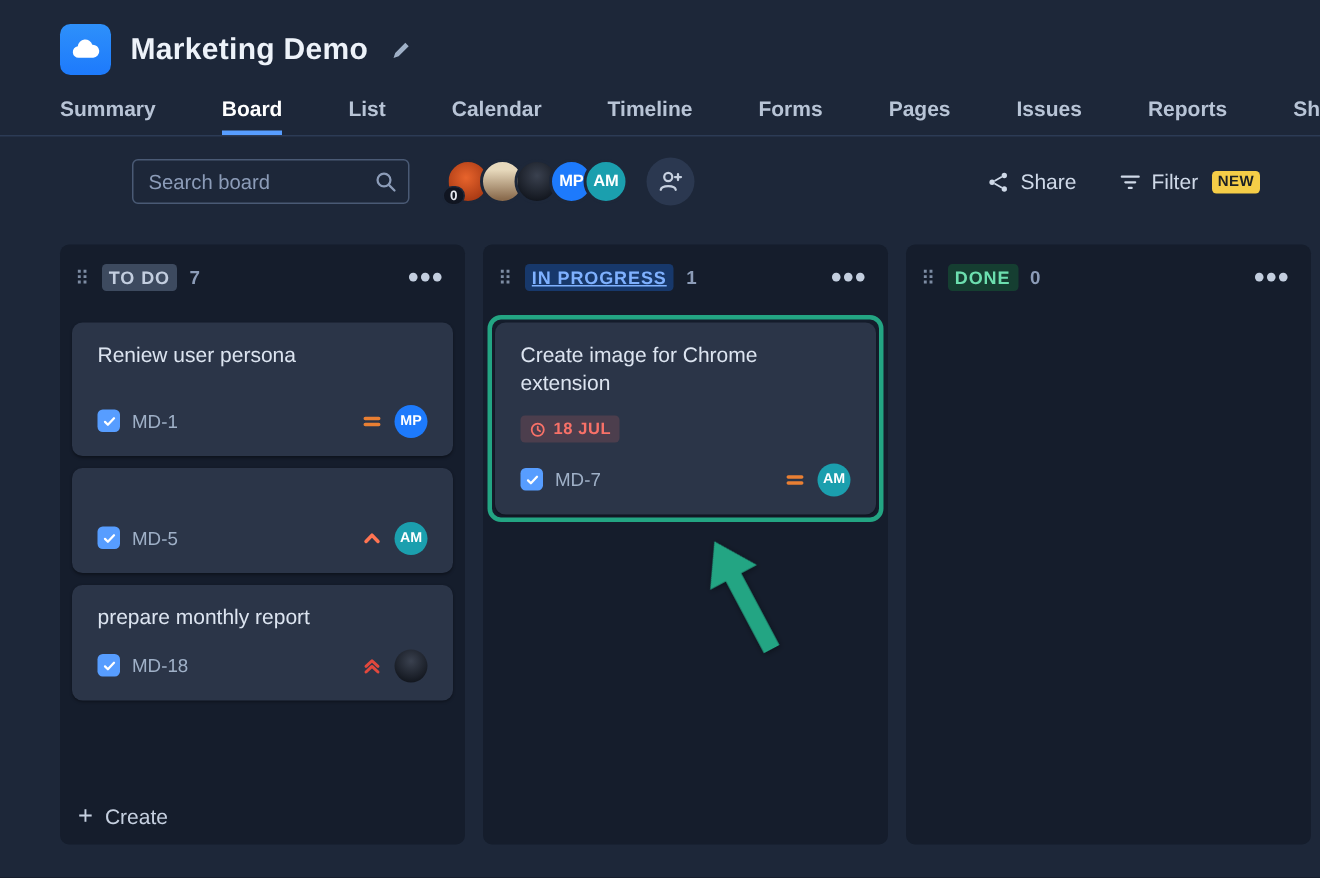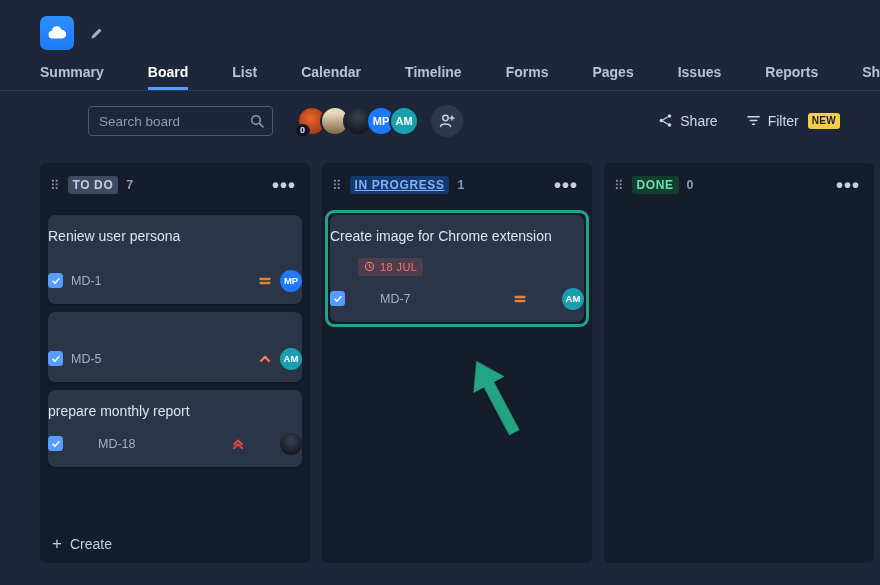--- a/index.html
+++ b/index.html
@@ -34,47 +34,47 @@
   .av-1 { background:radial-gradient(circle at 45% 40%, #E8642C 0%, #A93A14 75%); }
   .av-2 { background:linear-gradient(180deg,#E7D9BC 20%, #8A6B4D 95%); }
   .av-3 { background:radial-gradient(circle at 50% 35%, #3A414F 0%, #12161E 80%); }
   .av-mp-big { background:#1D7AFC; }
   .av-am-big { background:#1B9FAE; }
   .av-badge { position:absolute; left:-4px; bottom:-3px; background:#101521; color:#E6EAF2; font-size:9px; font-weight:700;
     border:1px solid #1D2739; border-radius:7px; padding:0 4px; line-height:11px; }
   .add-people { width:32px; height:32px; border-radius:50%; background:#2B3850; border:none; margin-left:12px;
     display:flex; align-items:center; justify-content:center; cursor:pointer; }
   .tb-right { margin-left:auto; display:flex; align-items:center; gap:28px; }
-  .tb-btn { display:flex; gap:7px; background:none; border:none; color:#CFD9E8; font-size:14px;
+  .tb-btn { display:flex; align-items:center; gap:7px; background:none; border:none; color:#CFD9E8; font-size:14px;
     font-weight:500; cursor:pointer; font-family:"Liberation Sans", sans-serif; }
   .new-badge { background:#F5CD47; color:#1D2125; font-size:10px; font-weight:700; border-radius:3px;
     padding:2px 4px; margin-left:2px; letter-spacing:.3px; }
 
   
   .board { display:flex; gap:12px; padding-left:40px; margin-top:26px; align-items:stretch; height:400px; }
   .col { flex:0 0 270px; background:#151D2C; border-radius:6px; display:flex; flex-direction:column; }
   .col-head { display:flex; align-items:center; height:44px; padding:0 12px 0 10px; gap:8px; }
   .drag { color:#7D8CA3; font-size:13px; cursor:grab; }
   .loz { font-size:12px; font-weight:700; letter-spacing:.6px; border-radius:3px; padding:2px 5px; }
   .loz-todo { background:#3D4A5F; color:#C3CEDF; }
   .loz-prog { background:#17386B; color:#7FB1FF;text-decoration:underline; }
   .loz-done { background:#153E31; color:#6CDFAF; }
   .count { font-size:12.5px; color:#8C9CB8; font-weight:600; }
   .spacer { flex:1; }
   .more { background:none; border:none; color:#C3CEDF; font-size:20px; font-weight:700; letter-spacing:1px;
     cursor:pointer; line-height:10px; padding:4px 2px; }
   .cards { flex:1; padding:8px 0 0; overflow:hidden; }
   .cardwrap { position:relative; margin:0 8px 8px; }
-  .card { background:#2B3548; border-radius:7px; padding:12px 0 12px; box-shadow:0 1px 2px rgba(0,0,0,.35); cursor:pointer; }
+  .card { background:#2B3548; border-radius:7px; padding:12px 17px 12px; box-shadow:0 1px 2px rgba(0,0,0,.35); cursor:pointer; }
   .card-title { font-size:14px; color:#DCE4F0; line-height:1.35; }
   .card-foot { display:flex; align-items:center; margin-top:24px; }
-  .card-foot.tight { margin-top:12px;gap:27px; }
+  .card-foot.tight { margin-top:12px; }
   .due-row { margin-top:12px; }
-  .due { display:inline-flex; align-items:flex-start; gap:5px; background:rgba(248,113,104,0.16); color:#F87168;
-    font-size:11px; font-weight:400; border-radius:3px; padding:3px 6px; letter-spacing:.4px;margin-left:28px; }
+  .due { display:inline-flex; align-items:flex-end; gap:5px; background:rgba(248,113,104,0.16); color:#F87168;
+    font-size:11px; font-weight:700; border-radius:3px; padding:3px 6px; letter-spacing:.4px; }
   .cb { width:15px; height:15px; background:#579DFF; border-radius:3.5px; display:inline-flex; align-items:center;
     justify-content:center; cursor:pointer; flex:0 0 auto; }
   .key { font-size:12.5px; color:#9FB0C7; font-weight:500; margin-left:8px; }
   .prio { display:inline-flex; margin-right:8px; }
   .cavatar { width:22px; height:22px; border-radius:50%; display:inline-flex; align-items:center; justify-content:center;
     font-size:9.5px; font-weight:700; color:#fff; cursor:pointer; }
   .cav-mp { background:#1D7AFC; }
   .cav-am { background:#1B9FAE; }
   .cav-photo { background:radial-gradient(circle at 50% 35%, #3A414F 0%, #12161E 80%); }
   .col-footer { display:flex; align-items:center; gap:8px; padding:9px 12px 11px; color:#C6D0E0; font-size:14px;
@@ -90,20 +90,21 @@
 <body>
 
 <div class="stage">
 
   <div class="hdr">
     <div class="proj-icon">
       <svg width="22" height="22" viewBox="0 0 24 24">
         <path d="M7 18a4.2 4.2 0 0 1-.6-8.36 5.4 5.4 0 0 1 10.55-1.1A4 4 0 0 1 17.6 18z" fill="#ffffff"></path>
       </svg>
     </div>
+    <div class="proj-title">Marketing Demo</div>
     <span class="edit-ic">
       <svg width="15" height="15" viewBox="0 0 16 16">
           <path d="M2.5 13.5l1.2-3.6 7.2-7.2 2.4 2.4-7.2 7.2-3.6 1.2z" fill="#9FB0C7"></path>
         </svg>
     </span>
   </div>
 
   <div class="nav">
     <div class="nav-item">
         <span>Summary</span>

